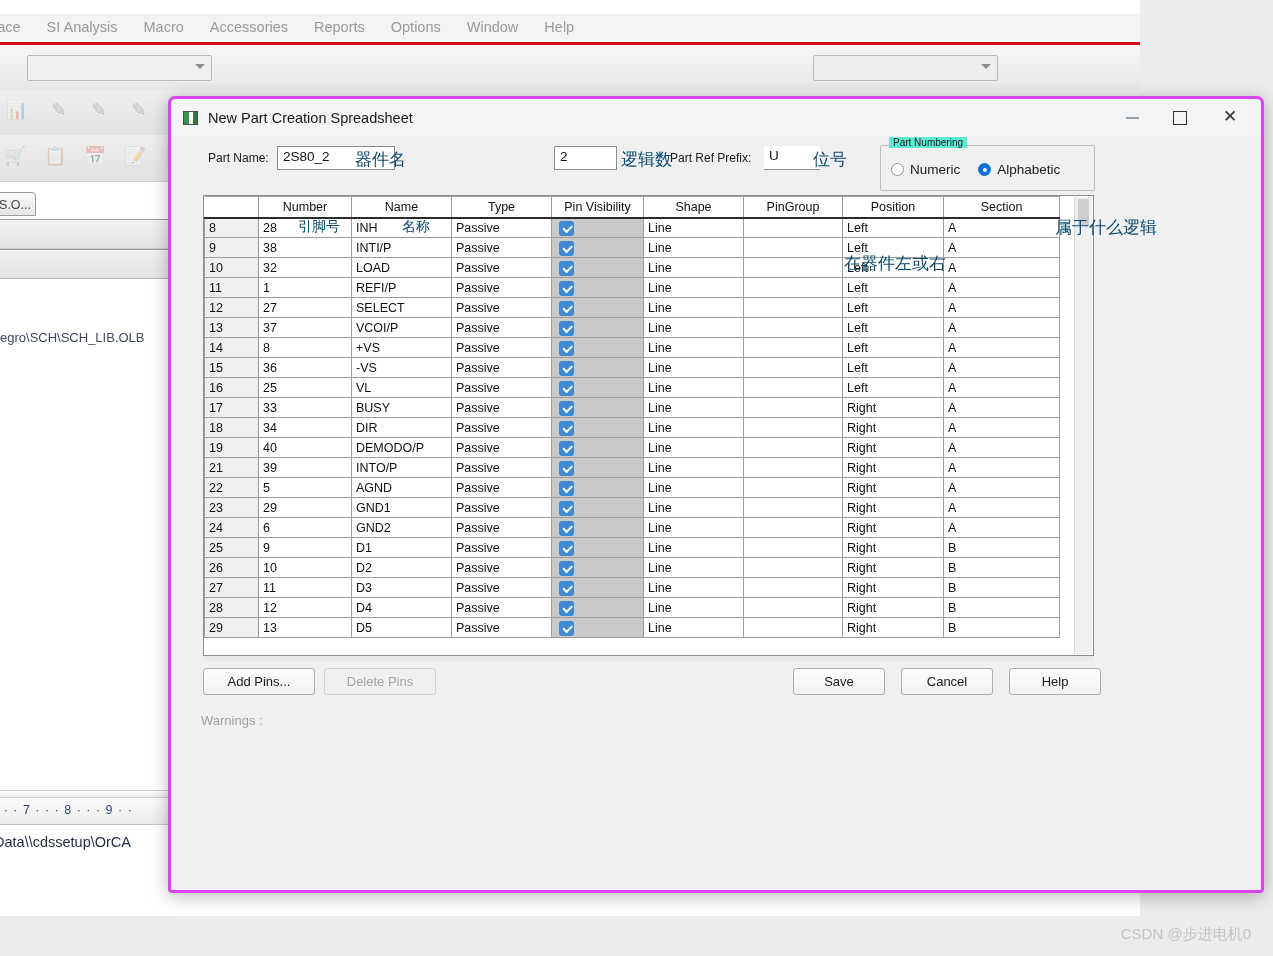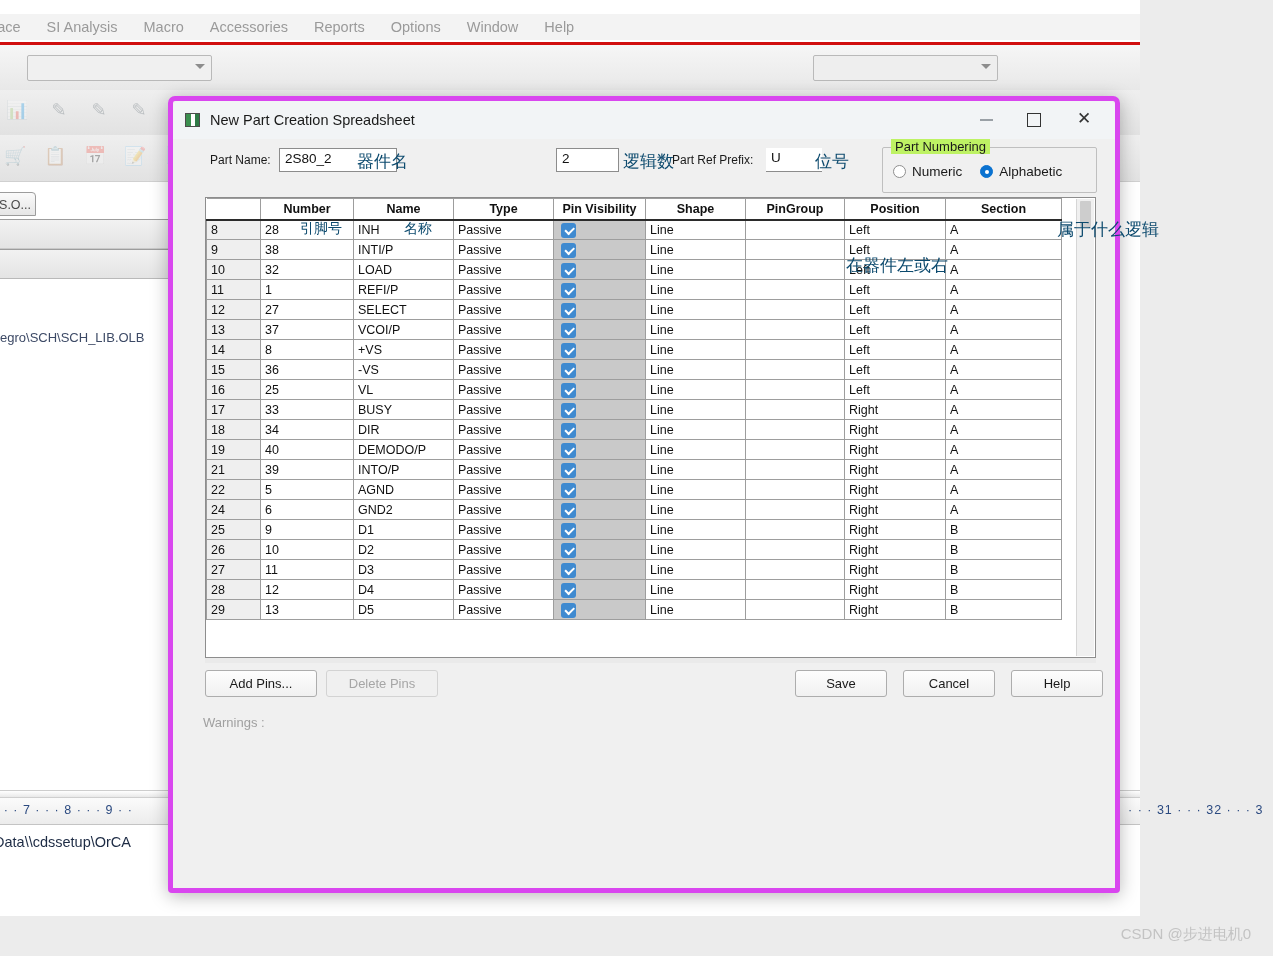--- a/index.html
+++ b/index.html
@@ -95,23 +95,23 @@
   .bottom-gray { position:absolute; left:0; top:916px; width:1273px; height:40px; background:#ececec; }
   .topleft-white { position:absolute; left:0; top:0; width:1273px; height:14px; background:#fbfbfb; }
 
   .watermark {
     position: absolute; right: 22px; top: 925px;
     font-size: 15px; color: #c3c3c3; white-space: nowrap;
   }
 
   
   .dialog {
-    position: absolute; left: 168px; top: 96px; width: 952px; height: 797px;
+    position: absolute; left: 168px; top: 96px; width: 1096px; height: 797px;
     background: #f0f0f0;
-    border: 5px solid #d946ef;
+    border: 3px solid #d946ef;
     border-radius: 7px 7px 4px 4px;
     box-shadow: 0 3px 18px rgba(0,0,0,.28);
     box-sizing: border-box;
   }
   .dlg-title {
     position: absolute; left: 0; top: 0; width: 100%; height: 38px;
     background: #f2f4f6; border-radius: 6px 6px 0 0;
     display: flex; align-items: center;
   }
   .dlg-icon {
@@ -133,41 +133,41 @@
     position: absolute; background: #ffffff; border: 1px solid #8c8c8c;
     font-size: 13.5px; color: #111; padding: 2px 5px; box-sizing: border-box;
   }
   .fld-inp.uline { border: none; border-bottom: 1px solid #8c8c8c; background:#fff; }
   .cn-ann { position: absolute; color: #0c4a6e; font-size: 17px; white-space: nowrap; font-family: Liberation Sans, sans-serif; }
   .cn-ann.small { font-size: 14px; }
 
   .grp {
     position: absolute; border: 1px solid #bfbfbf; border-radius: 2px;
   }
-  .grp-legend { position: absolute; top: -9px; left: 8px; background: #bef264; padding: 0 4px; font-size: 13px; color: #1a1a1a; }
+  .grp-legend { position: absolute; top: -9px; left: 8px; background: #5eead4; padding: 0 4px; font-size: 10px; color: #1a1a1a; }
   .radio-row { position: absolute; left: 10px; top: 16px; display: flex; align-items: center; gap: 18px; }
   .radio { display: flex; align-items: center; gap: 6px; font-size: 13.5px; color: #1a1a1a; }
   .rdot { width: 13px; height: 13px; border-radius: 50%; border: 1.4px solid #8f8f8f; background: #fff; box-sizing:border-box; position: relative;}
   .rdot.on { border-color: #0a72d0; background: #0a72d0; }
   .rdot.on::after { content:''; position:absolute; left:3.5px; top:3.5px; width:4px; height:4px; border-radius:50%; background:#fff; }
 
   
   .sheet {
     position: absolute; left: 32px; top: 96px; width: 891px; height: 461px;
     background: #ffffff; border: 1px solid #8d8d8d; box-sizing: border-box;
     overflow: hidden;
   }
   table.grid { border-collapse: collapse; table-layout: fixed; width: 855px; }
   table.grid th, table.grid td {
     border: 1px solid #9d9d9d;
     font-size: 12.5px; color: #111; height: 20px; padding: 0 4px;
     box-sizing: border-box; overflow: hidden; white-space: nowrap;
   }
   table.grid th {
-    background: #ffffff; font-weight: bold; text-align: center;
+    background: #ffffff; font-weight: normal; text-align: center;
     border-bottom: 2px solid #2b2b2b; height: 21px; font-size: 12.5px;
   }
   table.grid th.corner { background: #ffffff; border-left: none; }
   td.rowhdr { background: #efefef; text-align: left; padding-left: 4px; font-weight: normal; }
   td.vis { background: #c9c9c9; position: relative; }
   .chk { position: absolute; left: 7px; top: 2.5px; width: 15px; height: 15px; background: #3f8ad0; border-radius: 3px; }
   .chk::after { content:''; position:absolute; left:3.5px; top:4px; width:7px; height:3.5px;
      border-left: 2px solid #fff; border-bottom: 2px solid #fff; transform: rotate(-45deg); }
 
   .vscroll { position: absolute; right: 1px; top: 1px; width: 17px; bottom: 1px; background: #f0f0f0; border-left: 1px solid #d6d6d6;}
@@ -513,20 +513,33 @@
               <td>Passive</td>
               <td class="vis">
                 <span class="chk"></span>
               </td>
               <td>Line</td>
               <td></td>
               <td>Right</td>
               <td>A</td>
             </tr>
             <tr>
+              <td class="rowhdr">23</td>
+              <td>29</td>
+              <td>GND1</td>
+              <td>Passive</td>
+              <td class="vis">
+                <span class="chk"></span>
+              </td>
+              <td>Line</td>
+              <td></td>
+              <td>Right</td>
+              <td>A</td>
+            </tr>
+            <tr>
               <td class="rowhdr">24</td>
               <td>6</td>
               <td>GND2</td>
               <td>Passive</td>
               <td class="vis">
                 <span class="chk"></span>
               </td>
               <td>Line</td>
               <td></td>
               <td>Right</td>

